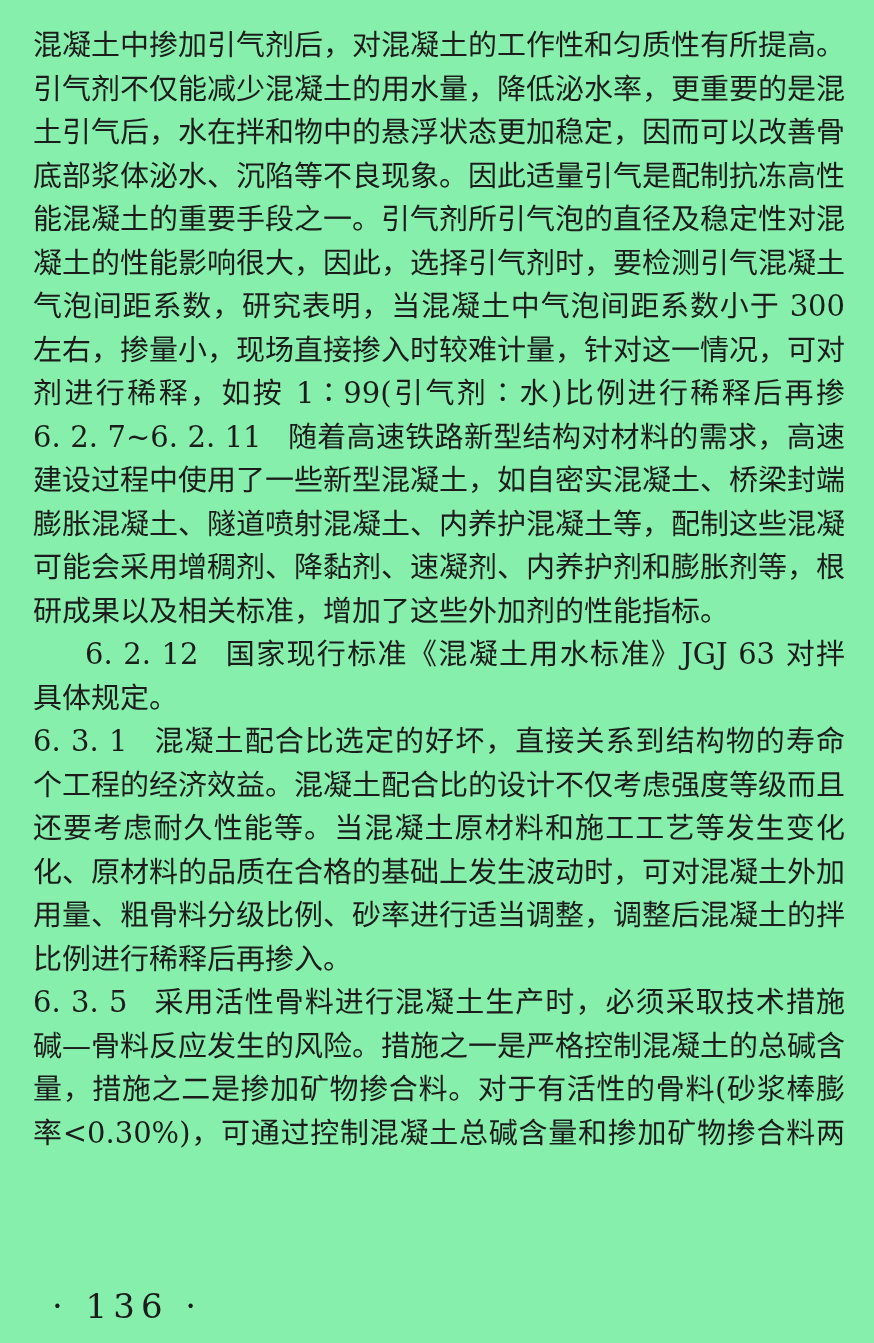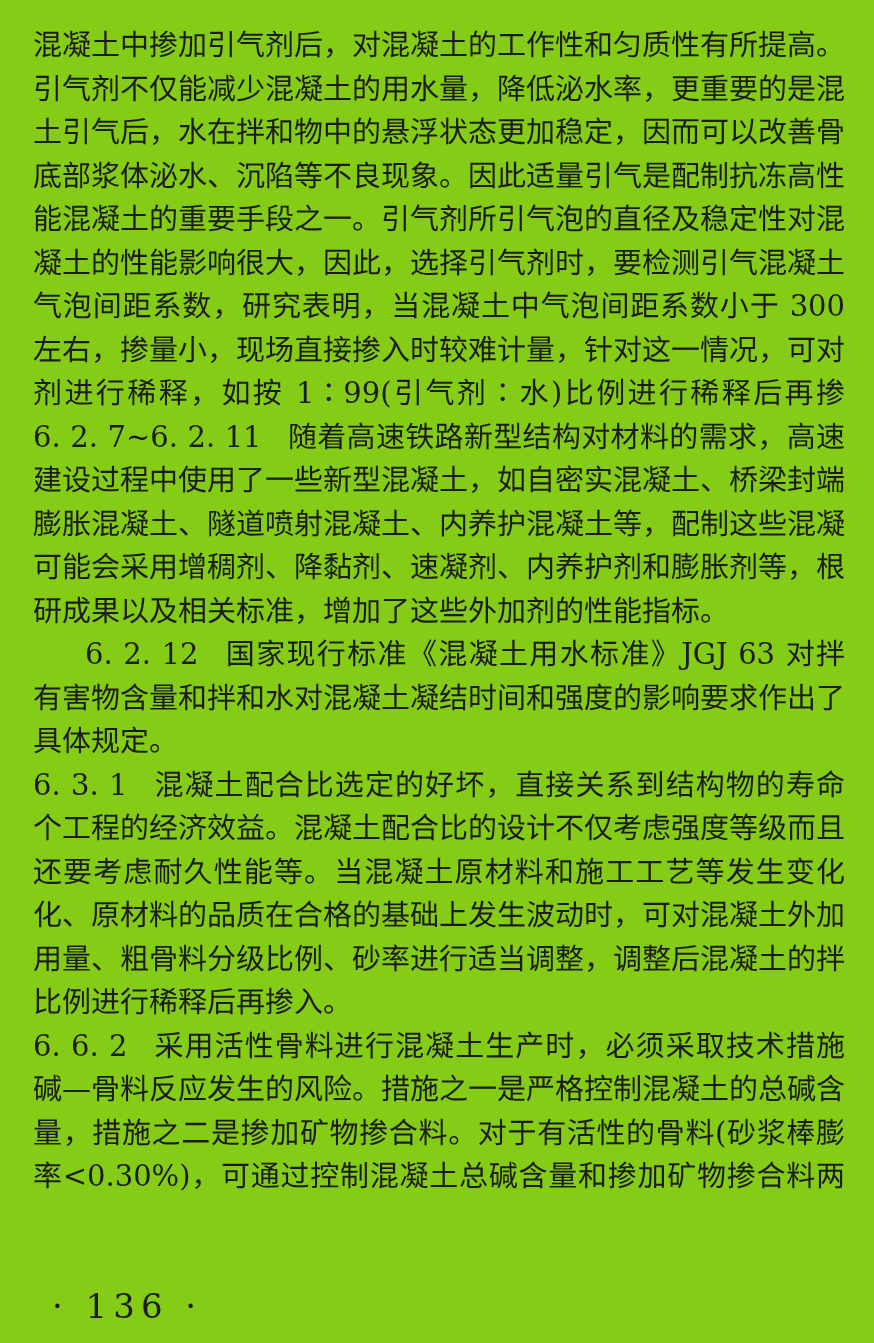--- a/index.html
+++ b/index.html
@@ -4,21 +4,21 @@
 <style>
   html, body {
     margin: 0;
     padding: 0;
     background: #ffffff;
   }
   .page {
     position: relative;
     width: 874px;
     height: 1343px;
-    background: #84cc16;
+    background: #86efac;
     color: #1c1c1c;
     font-family: "DejaVu Serif", "Liberation Serif", serif;
     overflow: hidden;
   }
   .content {
     position: absolute;
     left: 33px;
     right: 29px;
     top: 24px;
   }
@@ -72,32 +72,31 @@
       </div>
       <div class="para">
         <div class="line"><b class="plabel">6. 2. 7~6. 2. 11</b><span>随着高速铁路新型结构对材料的需求，高速铁路</span></div>
         <div class="line">建设过程中使用了一些新型混凝土，如自密实混凝土、桥梁封端微</div>
         <div class="line">膨胀混凝土、隧道喷射混凝土、内养护混凝土等，配制这些混凝土</div>
         <div class="line">可能会采用增稠剂、降黏剂、速凝剂、内养护剂和膨胀剂等，根据科</div>
         <div class="line lastline">研成果以及相关标准，增加了这些外加剂的性能指标。</div>
       </div>
       <div class="para">
         <div class="line indent"><b class="plabel">6. 2. 12</b><span>国家现行标准《混凝土用水标准》JGJ 63 对拌和水中</span></div>
-        <div class="line">有害物含量和拌和水对混凝土凝结时间和强度的影响要求作出了</div>
         <div class="line lastline">具体规定。</div>
       </div>
       <div class="para">
         <div class="line"><b class="plabel">6. 3. 1</b><span>混凝土配合比选定的好坏，直接关系到结构物的寿命和整</span></div>
         <div class="line">个工程的经济效益。混凝土配合比的设计不仅考虑强度等级而且</div>
         <div class="line">还要考虑耐久性能等。当混凝土原材料和施工工艺等发生变化</div>
         <div class="line">化、原材料的品质在合格的基础上发生波动时，可对混凝土外加剂</div>
         <div class="line">用量、粗骨料分级比例、砂率进行适当调整，调整后混凝土的拌和</div>
         <div class="line lastline">比例进行稀释后再掺入。</div>
       </div>
       <div class="para">
-        <div class="line"><b class="plabel">6. 6. 2</b><span>采用活性骨料进行混凝土生产时，必须采取技术措施降低</span></div>
+        <div class="line"><b class="plabel">6. 3. 5</b><span>采用活性骨料进行混凝土生产时，必须采取技术措施降低</span></div>
         <div class="line">碱—骨料反应发生的风险。措施之一是严格控制混凝土的总碱含</div>
         <div class="line">量，措施之二是掺加矿物掺合料。对于有活性的骨料(砂浆棒膨胀</div>
         <div class="line">率&lt;0.30%)，可通过控制混凝土总碱含量和掺加矿物掺合料两种</div>
       </div>
     </div>
   <div class="footer">· 136 ·</div>
 </div>
 
 </body></html>

